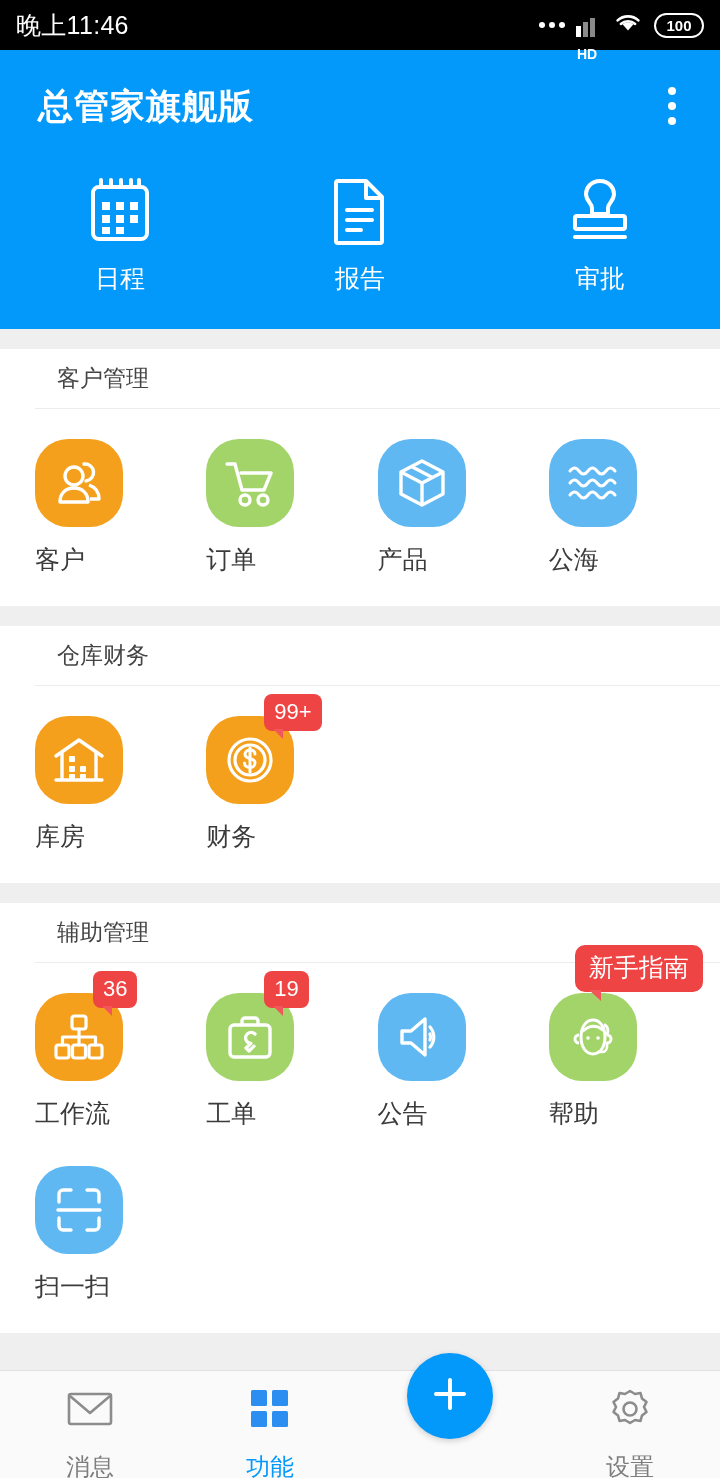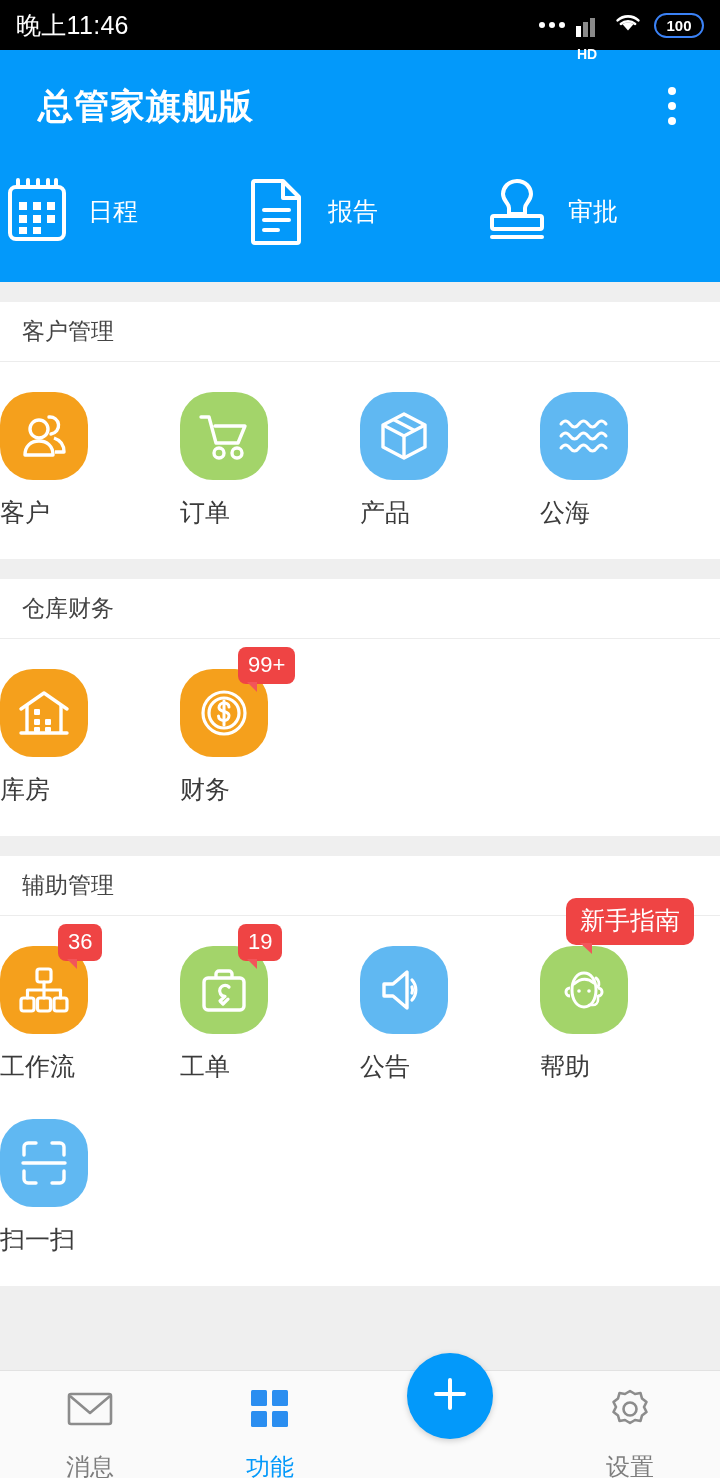--- a/index.html
+++ b/index.html
@@ -22,42 +22,42 @@
   .dots3{ display:flex; gap:4px; align-items:flex-end; }
   .dots3 i{ width:6px;height:6px;border-radius:50%;background:#fff;display:block; }
   .sig{ position:relative; display:flex; align-items:flex-end; gap:2px; height:24px; padding-top:10px;}
   .sig i{ width:5px; background:#fff; display:block; }
   .sig i:nth-child(1){height:7px;}
   .sig i:nth-child(2){height:11px;}
   .sig i:nth-child(3){height:15px;background:#8a8a8a;}
   .sig i:nth-child(4){height:19px;background:#8a8a8a;}
   .hd{ position:absolute; top:-3px; left:1px; font-size:14px; font-weight:bold; line-height:1;margin-top:37px; }
   .batt{
-    width:50px;height:25px;border:2px solid #3b82f6;border-radius:13px;
+    width:50px;height:25px;border:2px solid #ffffff;border-radius:13px;
     display:flex;align-items:center;justify-content:center;font-size:15px;font-weight:bold;
   }
 
   
   .header{ background:#0399fa; padding:0 0 34px 0; }
   .header-top{
     height:112px; display:flex; align-items:center; justify-content:space-between;
     padding:0 34px 0 38px;
   }
   .app-title{ color:#fff; font-size:35px; font-weight:bold; letter-spacing:1px; }
   .kebab{ display:flex; flex-direction:column; gap:7px; padding:8px 10px; cursor:pointer; }
   .kebab i{ width:8px;height:8px;border-radius:50%;background:#fff;display:block; }
 
   .header-grid{ display:flex; padding:12px 0 0 0; }
-  .h-item{ flex:1; display:flex; align-items:center; gap:14px; }
+  .h-item{ flex:1; display:flex; flex-direction:column; align-items:center; gap:14px; }
   .h-ico{ width:74px;height:74px; display:flex;align-items:center;justify-content:center; }
   .h-label{ color:#fff; font-size:25px; }
 
   
   .gap{ height:20px; background:#efefef; }
-  .section{ background:#fff; }
+  .section{ background:#fff;padding-left:35px; }
   .sec-head{
     height:60px; display:flex; align-items:center; padding-left:22px;
     font-size:23px; color:#444; border-bottom:1px solid #ececec;
   }
   .sec-body{ display:flex; flex-wrap:wrap; padding:30px 0 26px 0; }
   .tile{
     width:25%; display:flex; flex-direction:column; gap:16px;
     position:relative; margin-bottom:4px;
   }
   .tile-ico-wrap{ position:relative; width:88px; height:88px; }

